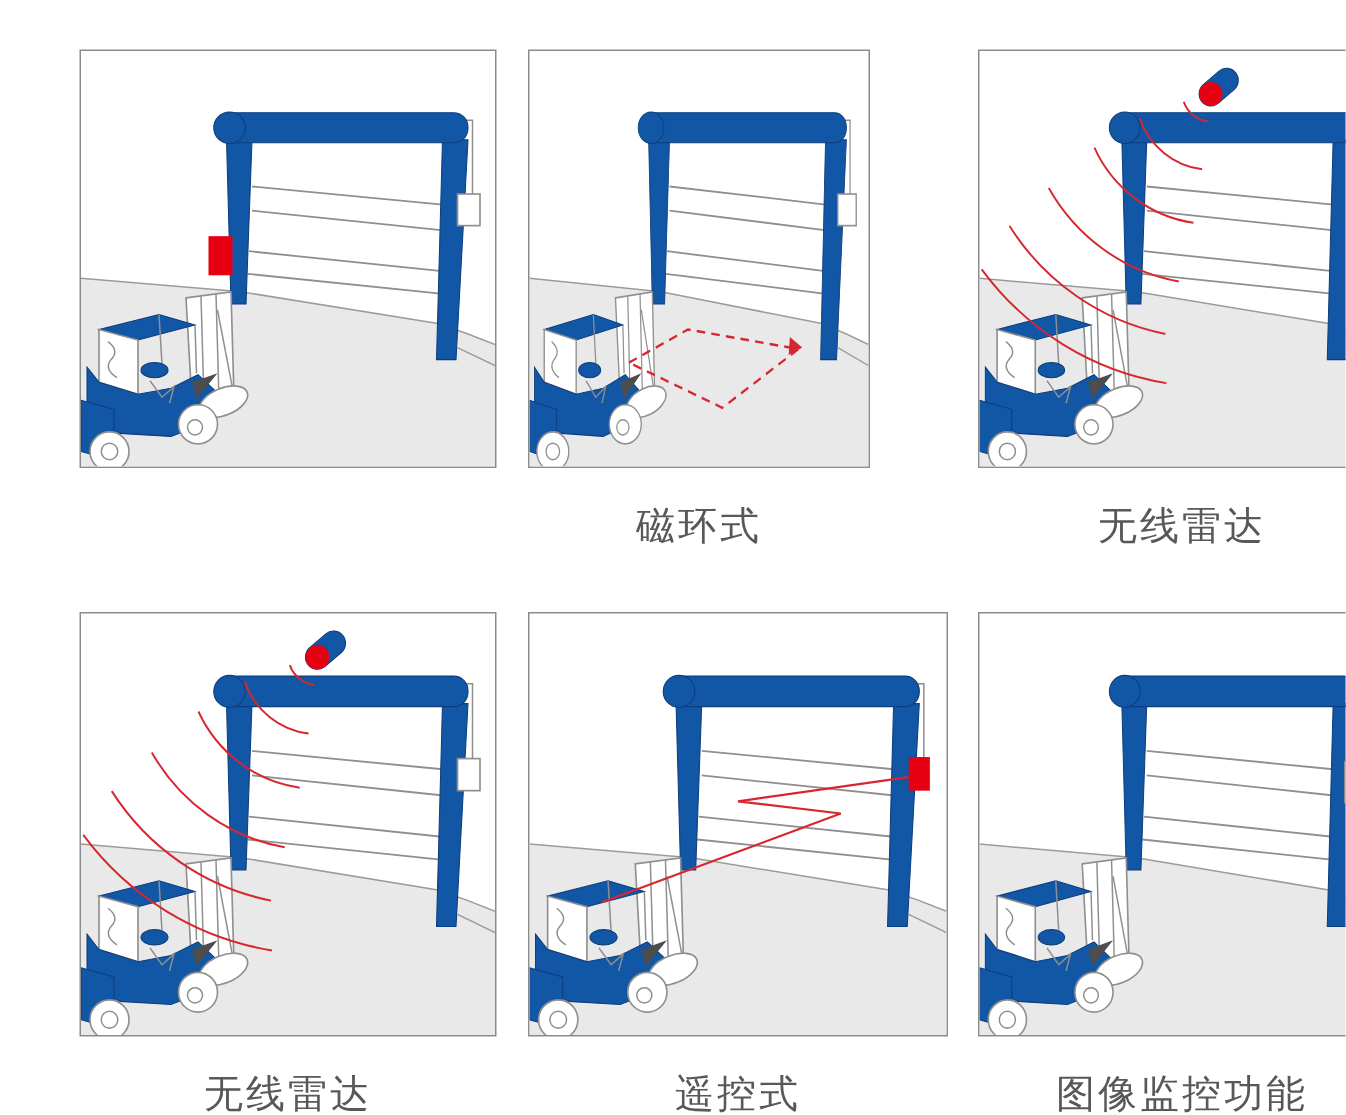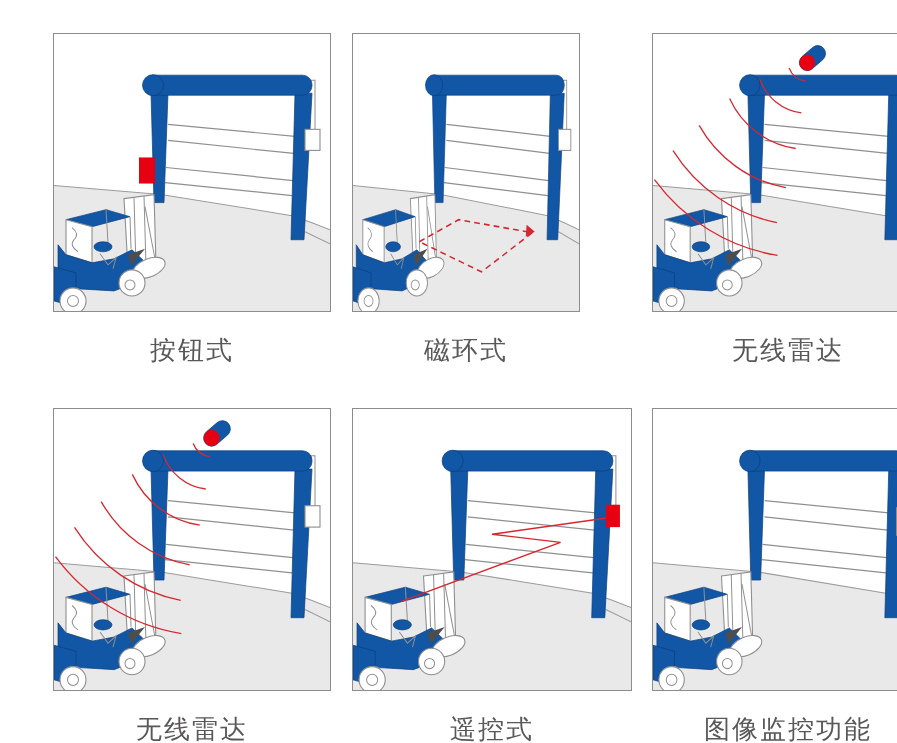--- a/index.html
+++ b/index.html
@@ -102,21 +102,20 @@
 </svg>
 
 <figure class="panel" id="p1">
   <div class="panel-box">
     <svg viewBox="0 0 276 276" preserveAspectRatio="none">
       <use href="#scene-base"></use>
       <rect class="redfill" x="85" y="123" width="16" height="26"></rect>
       <use href="#control-box"></use>
     </svg>
   </div>
-  <figcaption class="caption">按钮式</figcaption>
 </figure>
 
 <figure class="panel" id="p2">
   <div class="panel-box">
     <svg viewBox="0 0 276 276" preserveAspectRatio="none">
       <use href="#scene-base"></use>
       <use href="#control-box"></use>
       <path class="dashloop" d="M81,207 L129,185 L219,198 L157,237 Z"></path>
       <polygon class="sigfill" points="212,190 222,197 211,202"></polygon>
     </svg>

